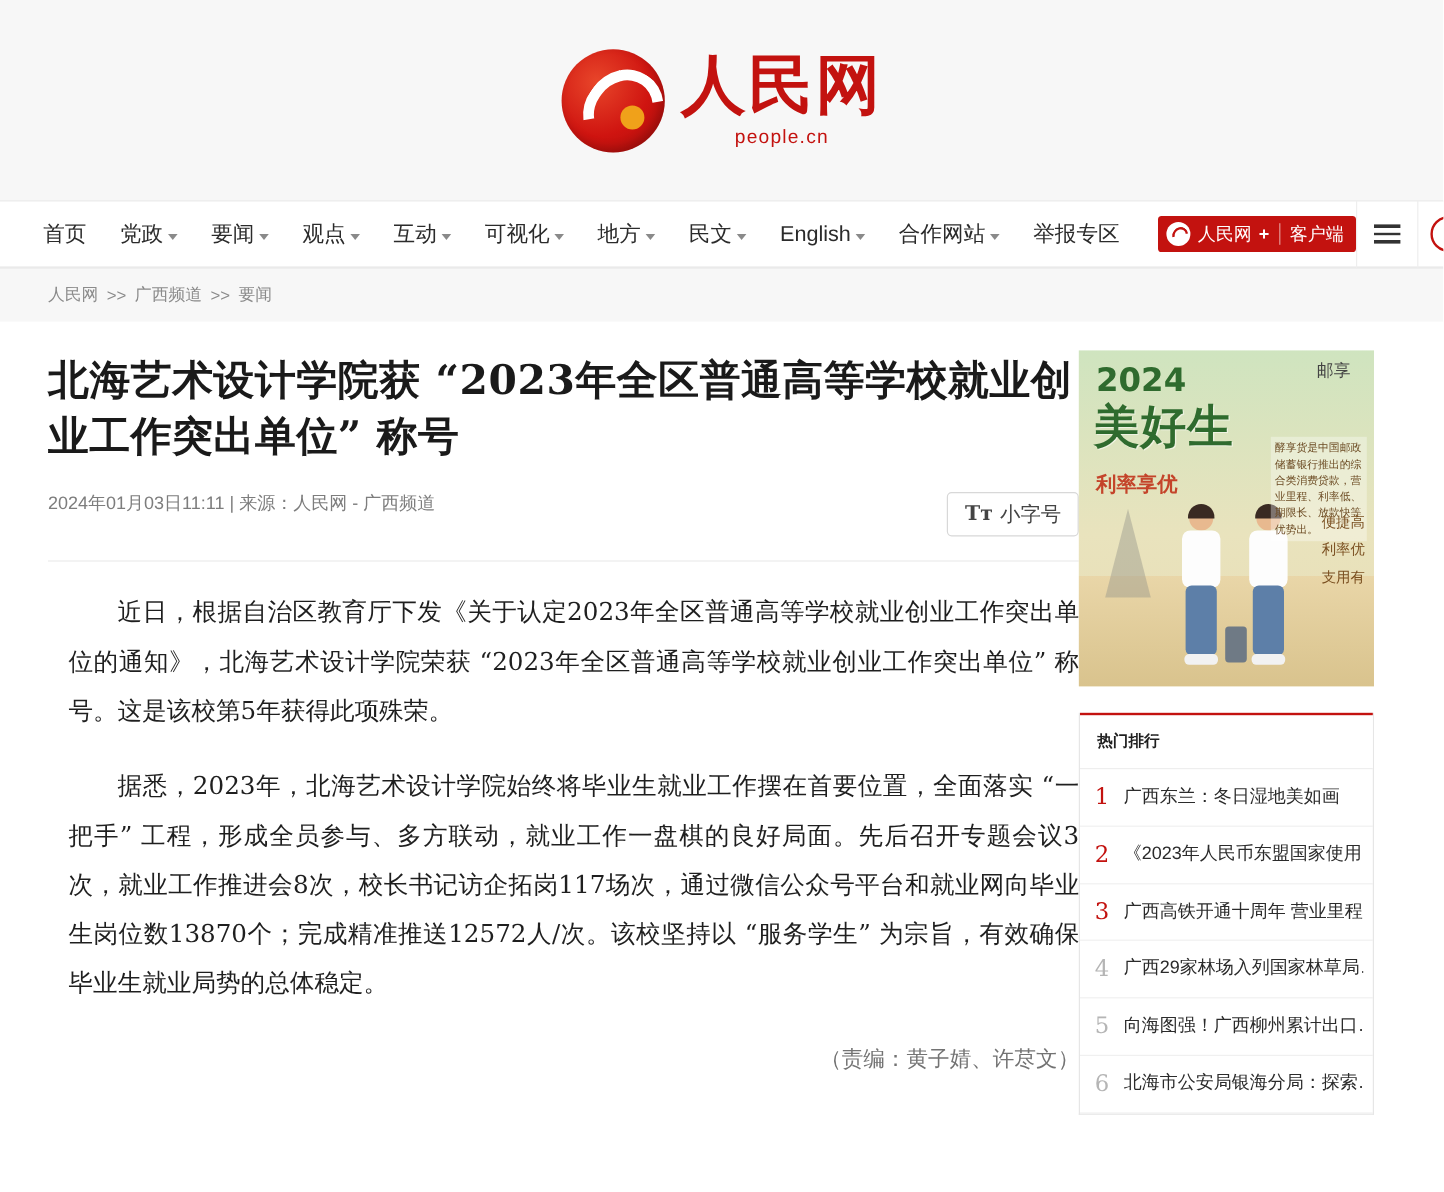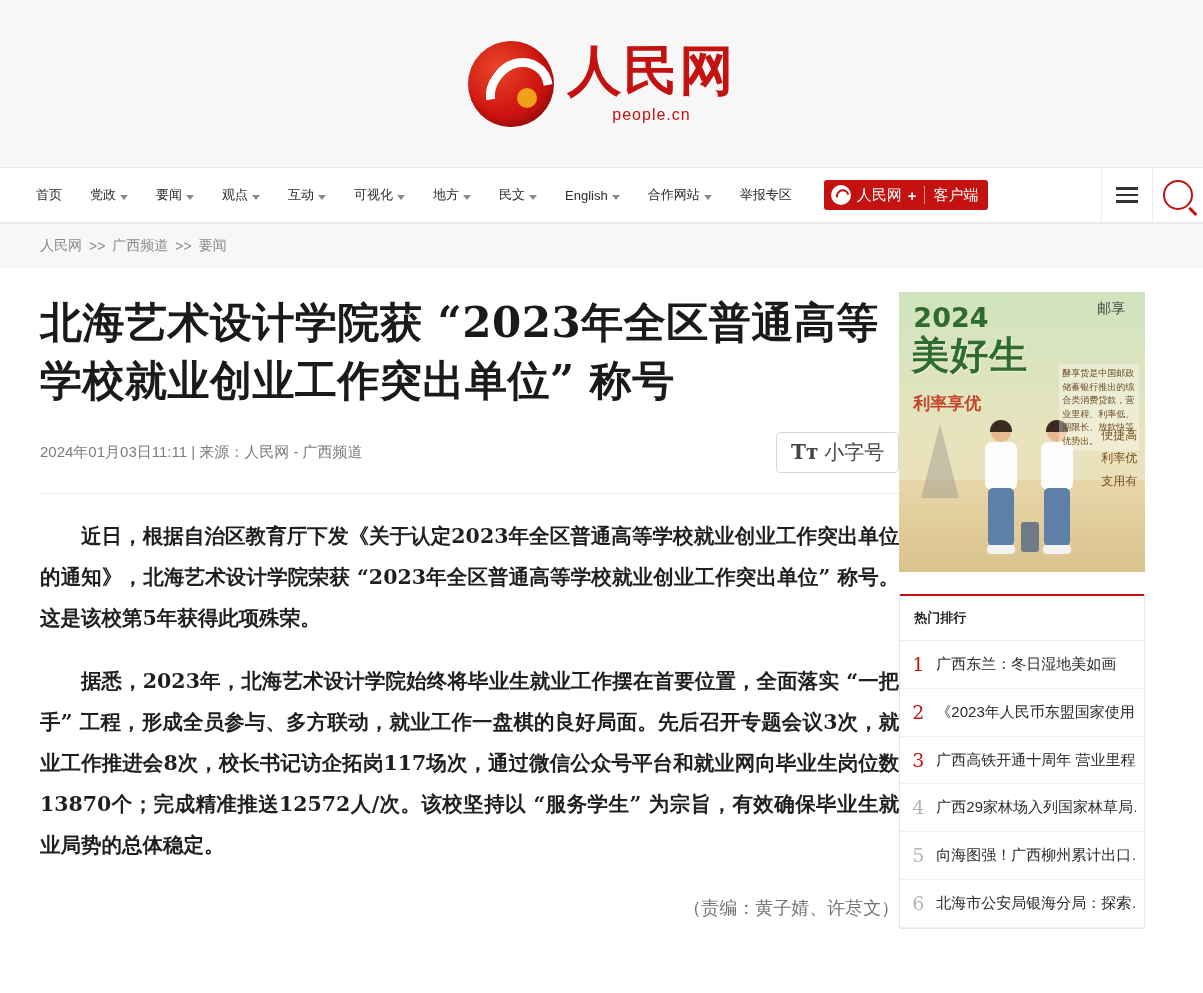--- a/index.html
+++ b/index.html
@@ -85,21 +85,21 @@
     height: 56px;
     background: #ffffff;
     border-bottom: 2px solid #eaeaea;
     display: flex;
     align-items: center;
     padding-left: 36px;
     position: relative;
     box-sizing: border-box;
   }
   .nav-item {
-    font-size: 13px;
+    font-size: 18px;
     color: #2b2b2b;
     margin-right: 28px;
     white-space: nowrap;
     display: flex;
     align-items: center;
     gap: 4px;
     cursor: pointer;
   }
   .caret {
     display: inline-block;
@@ -204,60 +204,59 @@
     padding: 0 0 0 40px;
     box-sizing: border-box;
   }
   .article {
     width: 900px;
     padding-top: 26px;
     box-sizing: border-box;
   }
   .headline {
     font-family: "DejaVu Serif", serif;
-    font-size: 42px;
+    font-size: 34px;
     line-height: 1.38;
     color: #1a1a1a;
     font-weight: bold;
     margin: 0 0 22px 0;
     letter-spacing: 0.5px;
   }
   .meta-row {
     display: flex;
-    align-items: center;
+    align-items: flex-start;
     font-size: 15px;
     color: #7d7d7d;
     border-bottom: 1px solid #ececec;
     padding-bottom: 20px;
     margin-bottom: 4px;
   }
   .meta-text { white-space: nowrap; }
   .font-btn {
     margin-left: auto;
     display: flex;
     align-items: center;
     gap: 6px;
     border: 1px solid #d8d8d8;
     border-radius: 4px;
     padding: 6px 14px;
     color: #444;
-    font-size: 20px;
+    font-size: 17px;
     background: #fff;
     cursor: pointer;
   }
   .font-btn .tt { font-family: "DejaVu Serif", serif; font-weight: bold; }
   .para {
     font-family: "DejaVu Serif", serif;
     font-size: 20.5px;
     line-height: 2.0;
     color: #1f1f1f;
     text-indent: 2em;
-    margin: 22px 0 0 0;
+    margin: 22px 0 0 17px;
     text-align: justify;
-    font-weight: bold;
   }
   .editor-line {
     font-family: "DejaVu Serif", serif;
     font-size: 18px;
     color: #737373;
     text-align: right;
     margin-top: 30px;
   }
 
   

